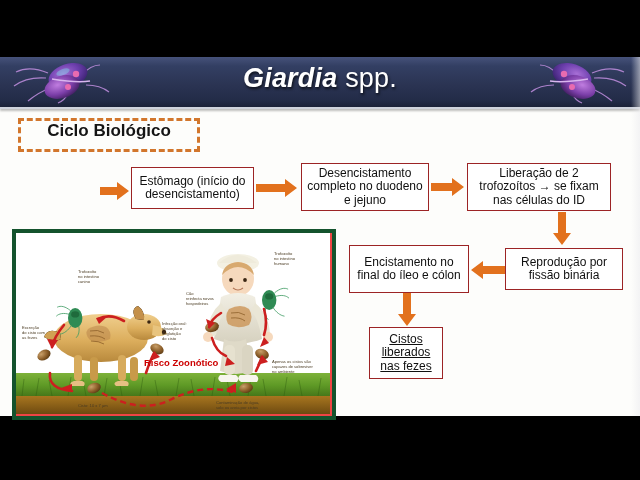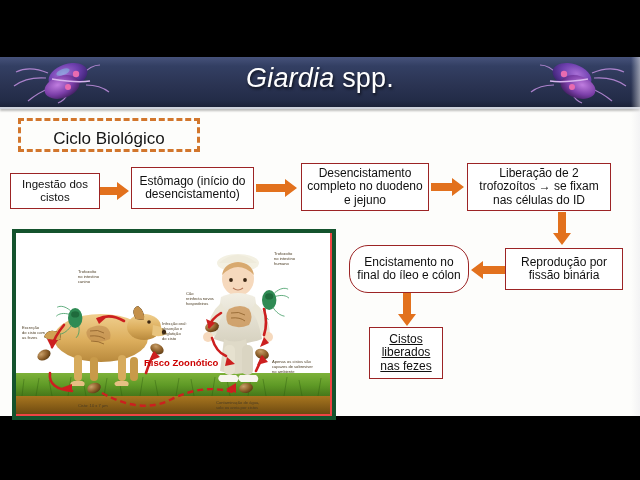--- a/index.html
+++ b/index.html
@@ -15,43 +15,43 @@
 
   
   .banner{position:absolute;left:0;top:0;width:640px;height:50px;
     background:linear-gradient(180deg,#3b4straight 0%,#000 0%);
     background:linear-gradient(180deg,#46527a 0%,#333f63 18%,#2b3453 55%,#222b47 88%,#1b2238 100%);
     box-shadow:0 2px 2px rgba(0,0,0,.25);border-bottom:2px solid #cfd3dd;}
   .banner-inner{position:relative;width:100%;height:100%;}
   .banner-title{position:absolute;left:0;right:0;top:6px;text-align:center;
     color:#fff;font-size:27px;letter-spacing:.2px;
     text-shadow:1px 2px 3px rgba(0,0,0,.7);white-space:nowrap;}
-  .banner-title .genus{font-style:italic;font-weight:normal;margin-top:40px;}
+  .banner-title .genus{font-style:italic;font-weight:bold;margin-top:40px;}
   .banner-title .epi{font-weight:normal;font-style:normal;}
   .giardia-art{position:absolute;top:2px;width:108px;height:46px;}
   .giardia-left{left:8px;}
   .giardia-right{right:8px;transform:scaleX(-1);}
 
   
   .dashed-box{position:absolute;left:18px;top:61px;width:176px;height:28px;
-    border:3px dashed #d2762c;display:flex;align-items:flex-end;justify-content:center;}
+    border:3px dashed #d2762c;display:flex;align-items:flex-start;justify-content:center;font-weight:bold;}
   .dashed-box span{font-size:17px;color:#141414;}
 
   
   .fbox{position:absolute;border:1.6px solid #9c2425;background:#fff;
     display:flex;align-items:center;justify-content:center;text-align:center;
     color:#101010;line-height:1.12;box-sizing:border-box;}
   .fbox span{display:block;padding:0 3px;}
 
   #box-ingestao{left:10px;top:116px;width:90px;height:36px;font-size:11.5px;}
   #box-estomago{left:131px;top:110px;width:123px;height:42px;font-size:12px;}
   #box-desencist{left:301px;top:106px;width:128px;height:48px;font-size:12px;}
   #box-liberacao{left:467px;top:106px;width:144px;height:48px;font-size:12px;}
   #box-reproducao{left:505px;top:191px;width:118px;height:42px;font-size:12px;}
-  #box-encistamento{left:349px;top:188px;width:120px;height:48px;font-size:12px;border-radius:19px;}
+  #box-encistamento{left:349px;top:188px;width:120px;height:48px;font-size:12px;}
   #box-cistos{left:369px;top:270px;width:74px;height:52px;font-size:12px;text-decoration:underline;}
 
   
   .arrow{position:absolute;}
   .arrow svg{display:block;}
 
   
   .obs{position:absolute;left:476px;top:281px;width:152px;font-size:9.6px;
     line-height:1.45;color:#111;text-align:justify;}
   .obs .lbl{color:#c00000;}
@@ -131,23 +131,20 @@
           </svg>
         </div>
 
       </div>
     </div>
 
     <div class="dashed-box">
       <span>Ciclo Biológico</span>
     </div>
 
-    <div class="fbox" id="box-ingestao">
-      <span>Ingestão dos cistos</span>
-    </div>
     <div class="fbox" id="box-estomago">
       <span>Estômago (início do desencistamento)</span>
     </div>
     <div class="fbox" id="box-desencist">
       <span>Desencistamento completo no duodeno e jejuno</span>
     </div>
     <div class="fbox" id="box-liberacao">
       <span>Liberação de 2 trofozoítos → se fixam nas células do ID</span>
     </div>
     <div class="fbox" id="box-reproducao">

